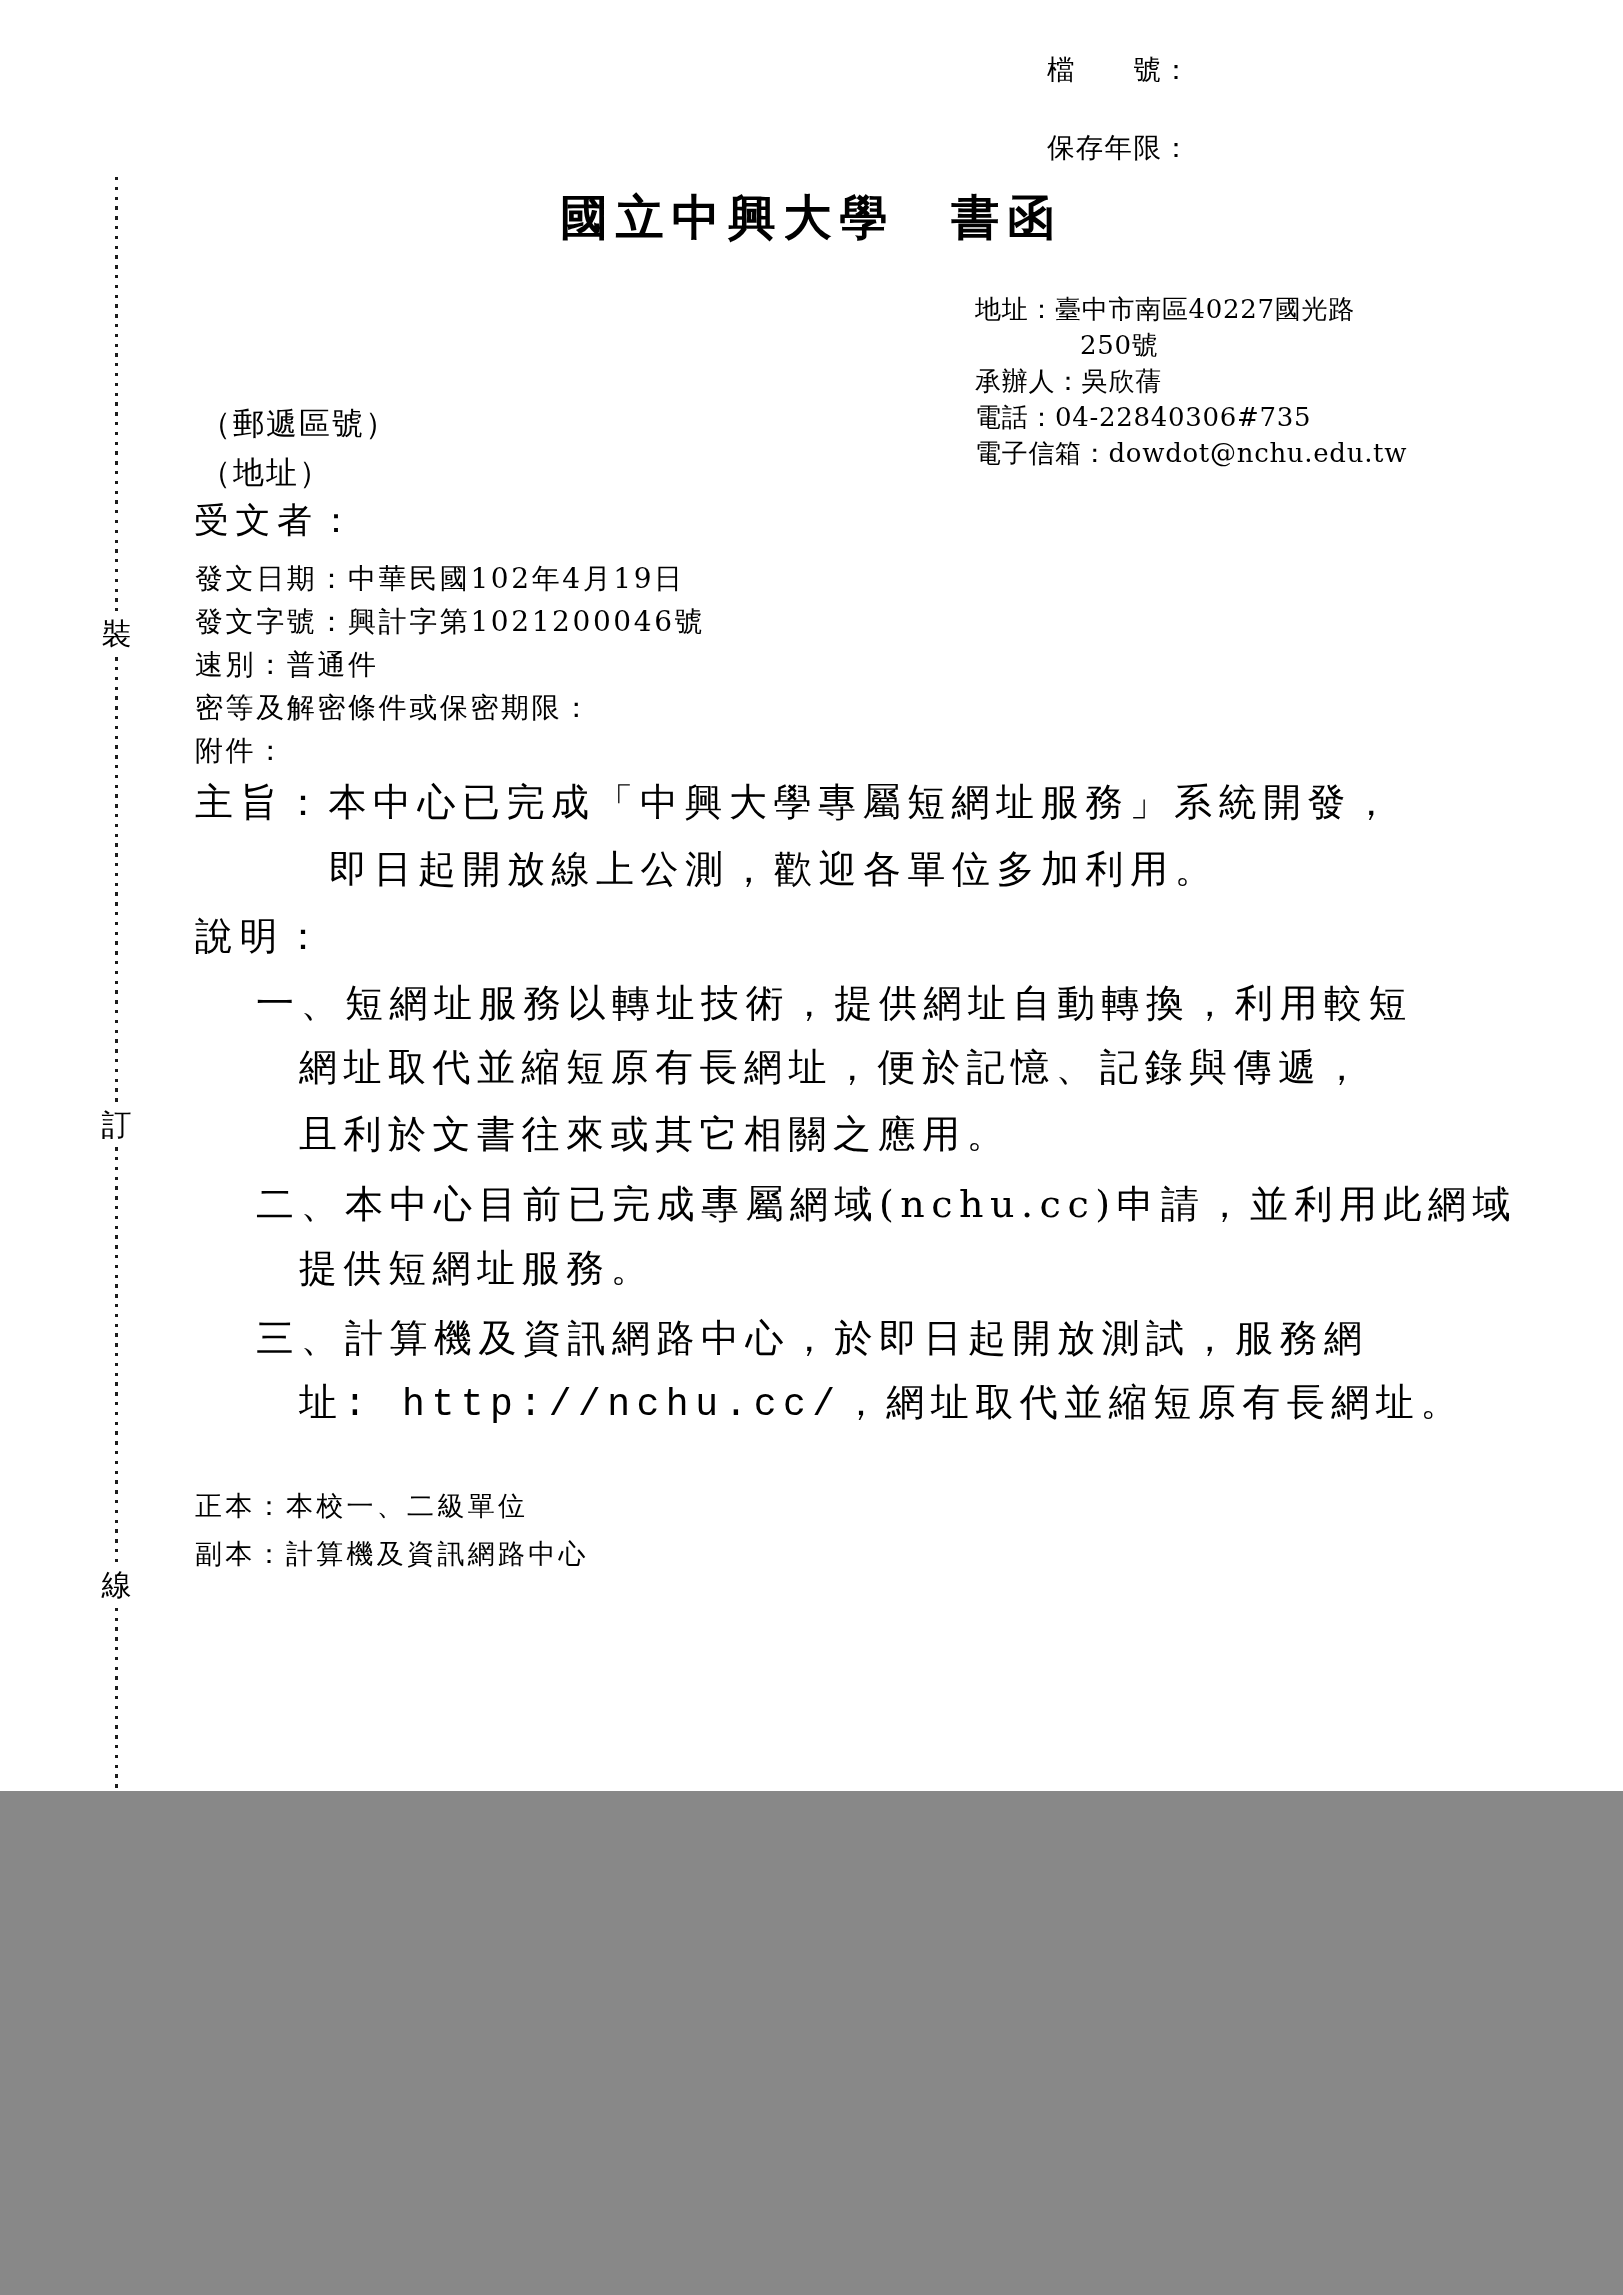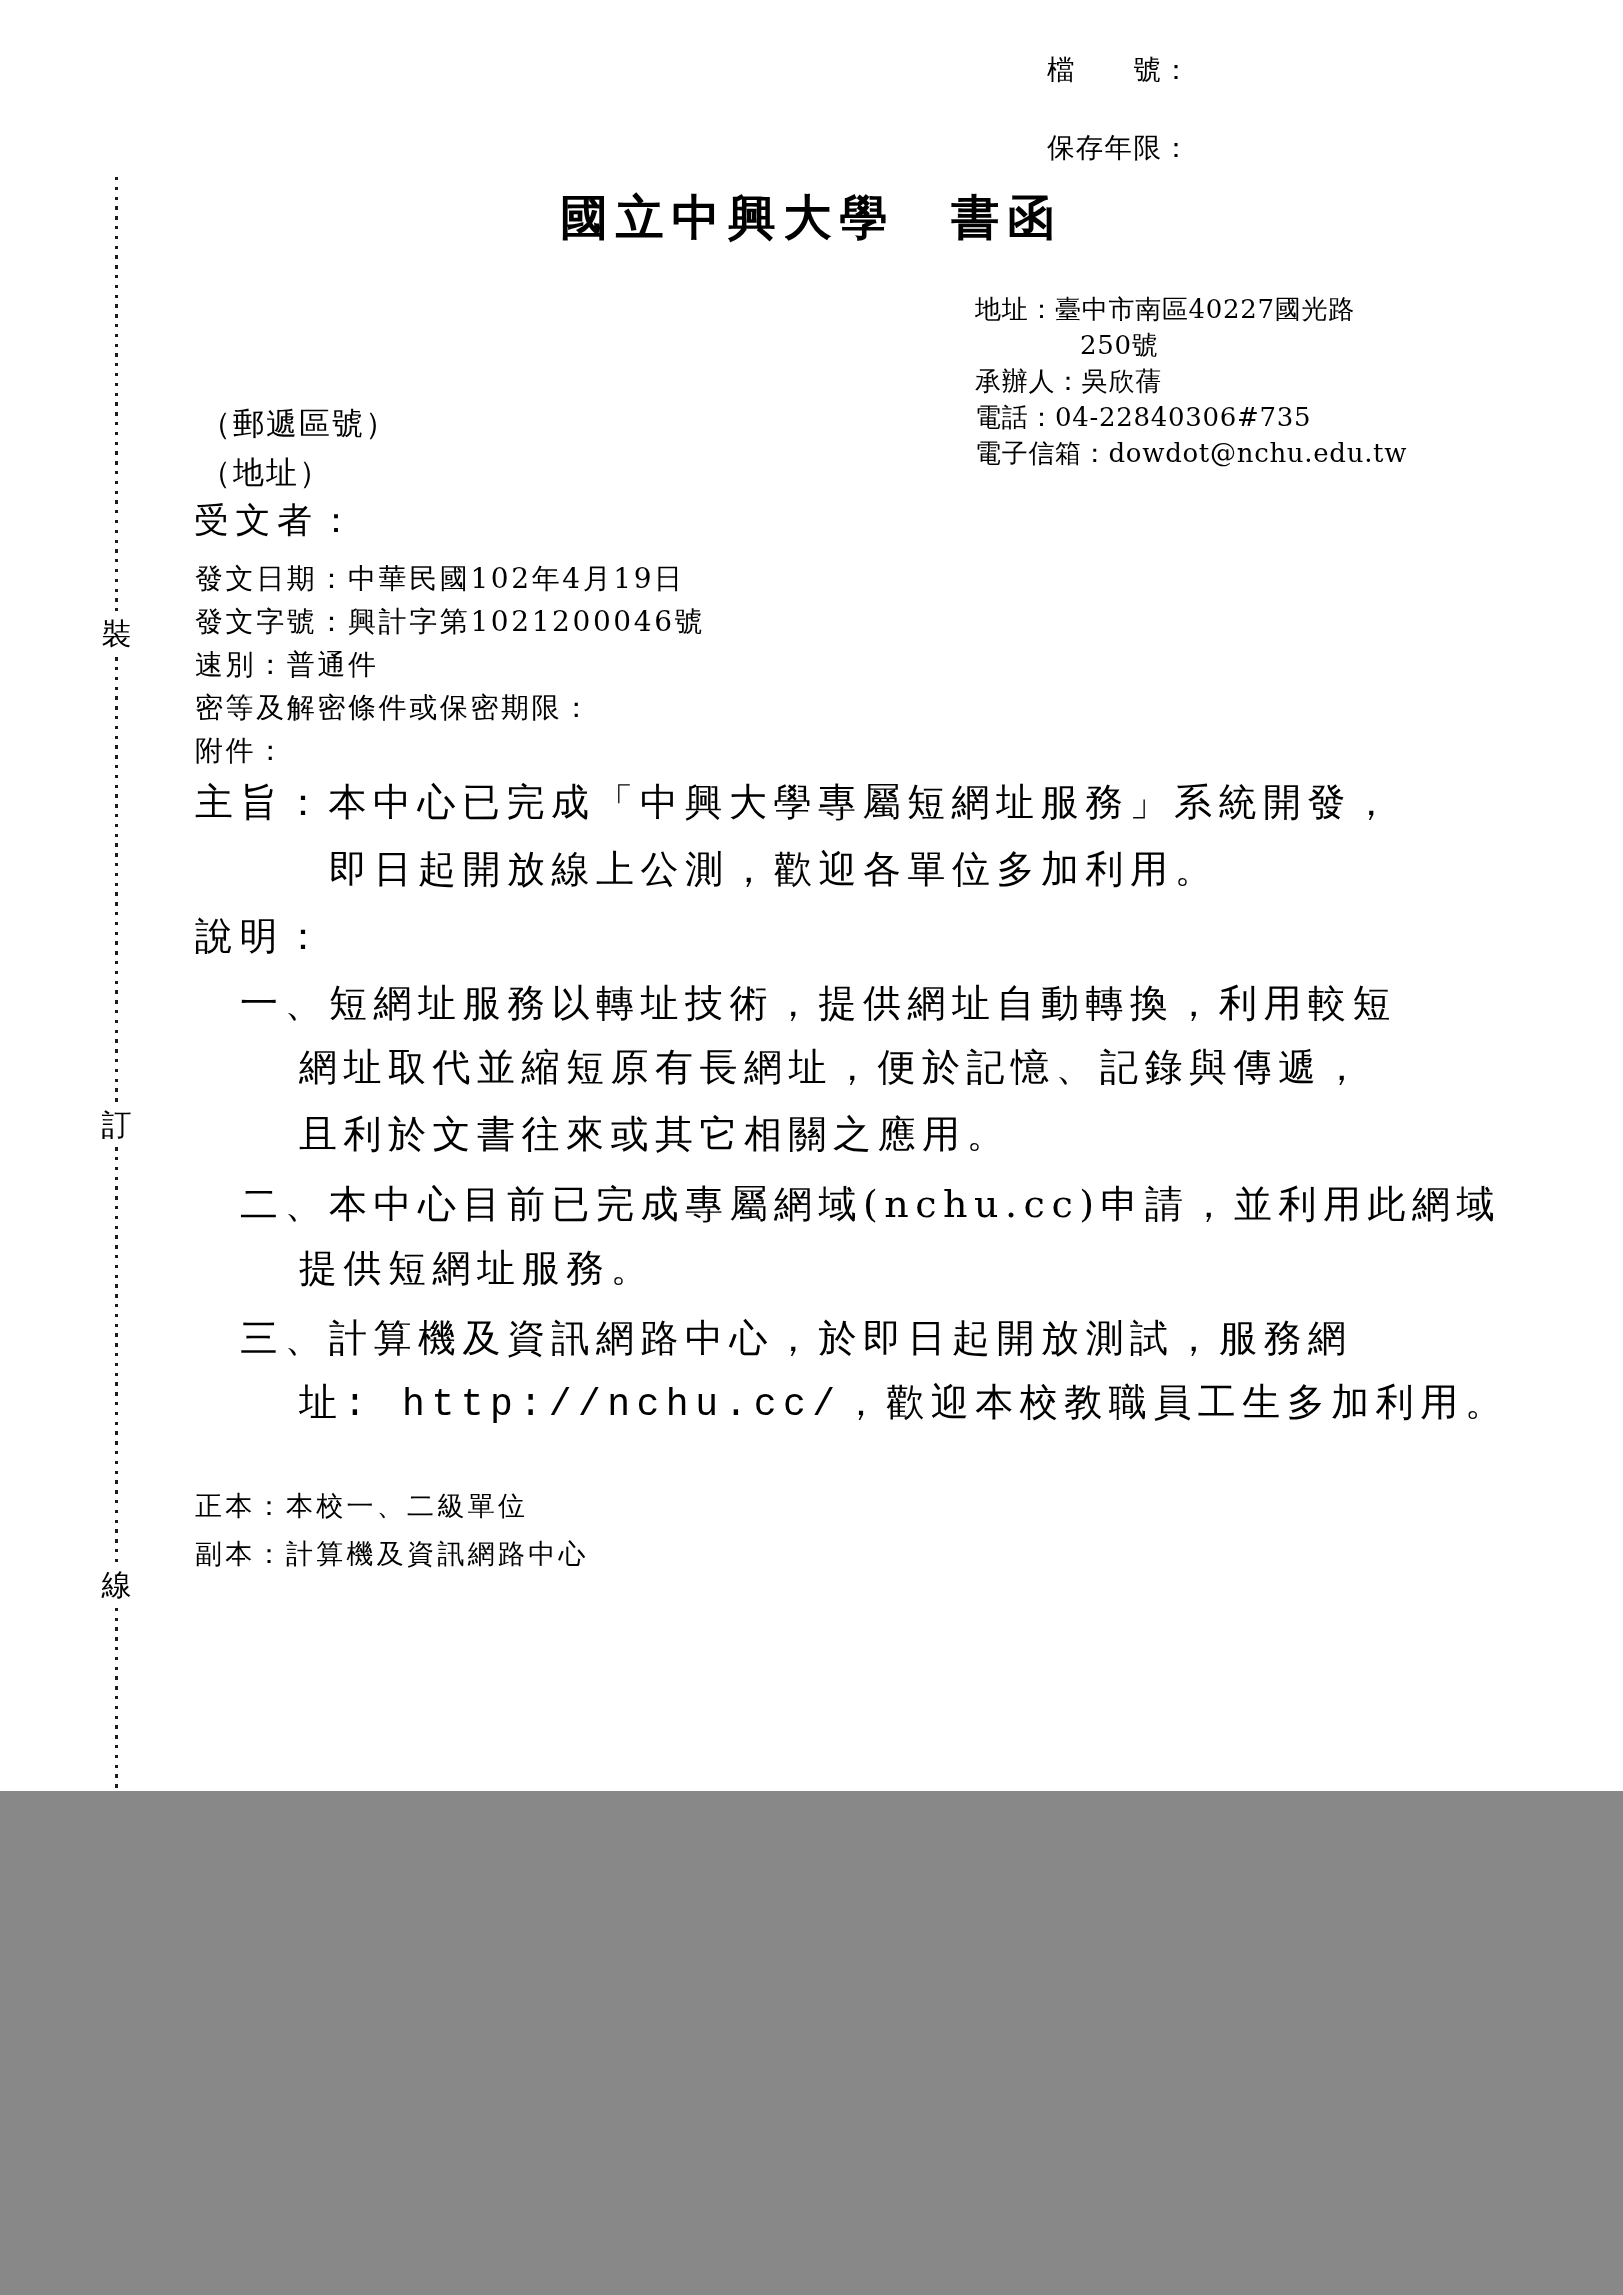--- a/index.html
+++ b/index.html
@@ -38,21 +38,21 @@
   .addressee  { position: absolute; left: 194px; top: 497px; font-size: 35px; letter-spacing: 6.5px; white-space: nowrap; }
 
   
   .meta-block { position: absolute; left: 195px; top: 560px; font-size: 28px; }
   .meta-line { height: 43px; line-height: 38px; letter-spacing: 2.6px; white-space: nowrap; }
 
   
   .body-block { position: absolute; left: 195px; top: 772px; width: 1283px; font-size: 38px; }
   .body-line { height: 67px; line-height: 60px; letter-spacing: 6.5px; white-space: nowrap; }
   .ind-sub-cont  { margin-left: 134px; }
-  .ind-item      { margin-left: 45px; }
+  .ind-item      { margin-left: 61px; }
   .ind-item-cont { margin-left: 104px; font-family: Liberation Mono, monospace; }
 
   
   .dist-block { position: absolute; left: 195px; top: 1486px; font-size: 27px; }
   .dist-line { height: 48px; line-height: 39px; letter-spacing: 3.3px; white-space: nowrap; }
 
   
   .page-footer {
     position: absolute; top: 2180px; left: 0; width: 100%;
     text-align: center; font-size: 26px; letter-spacing: 2.6px; white-space: nowrap;
@@ -108,21 +108,21 @@
   <div class="body-block">
     <div class="body-line">主旨：本中心已完成「中興大學專屬短網址服務」系統開發，</div>
     <div class="body-line ind-sub-cont">即日起開放線上公測，歡迎各單位多加利用。</div>
     <div class="body-line">說明：</div>
     <div class="body-line ind-item">一、短網址服務以轉址技術，提供網址自動轉換，利用較短</div>
     <div class="body-line ind-item-cont">網址取代並縮短原有長網址，便於記憶、記錄與傳遞，</div>
     <div class="body-line ind-item-cont">且利於文書往來或其它相關之應用。</div>
     <div class="body-line ind-item">二、本中心目前已完成專屬網域(nchu.cc)申請，並利用此網域</div>
     <div class="body-line ind-item-cont">提供短網址服務。</div>
     <div class="body-line ind-item">三、計算機及資訊網路中心，於即日起開放測試，服務網</div>
-    <div class="body-line ind-item-cont">址: http://nchu.cc/，歡迎本校教職員工生多加利用。</div>
+    <div class="body-line ind-item-cont">址: http://nchu.cc/，網址取代並縮短原有長網址。</div>
   </div>
 
   <div class="dist-block">
     <div class="dist-line">正本：本校一、二級單位</div>
     <div class="dist-line">副本：計算機及資訊網路中心</div>
   </div>
 
   <div class="binding-line"></div>
   <div class="binding-mark m0">裝</div>
   <div class="binding-mark m1">訂</div>

